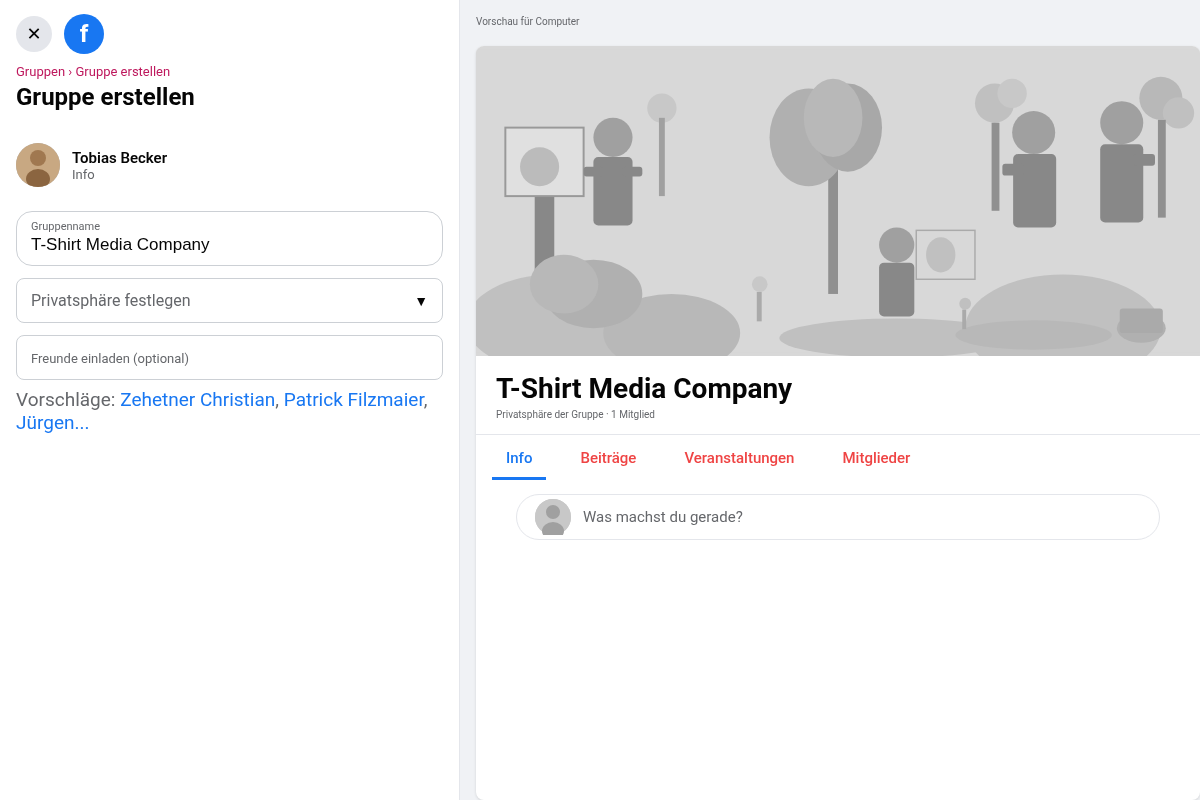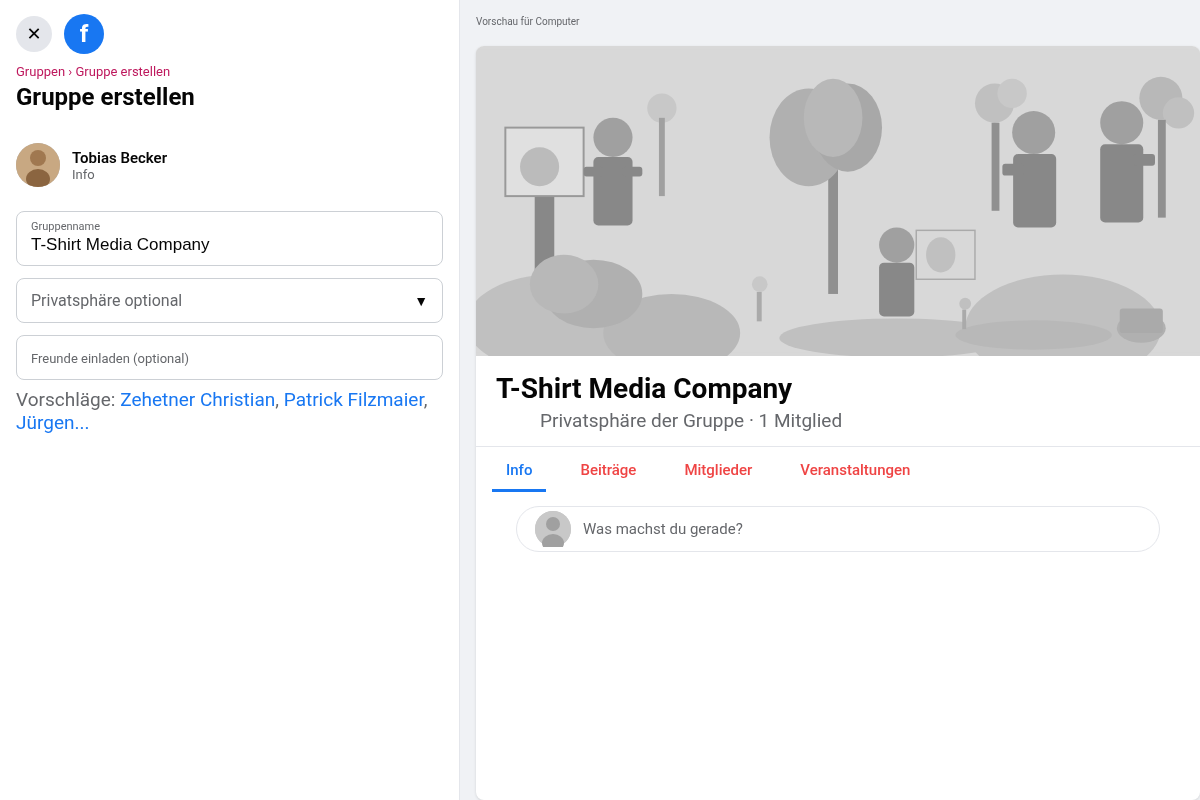--- a/index.html
+++ b/index.html
@@ -106,21 +106,21 @@
 
     .form-area {
       padding: 8px 16px;
       display: flex;
       flex-direction: column;
       gap: 12px;
     }
 
     .input-group {
       border: 1.5px solid #ccd0d5;
-      border-radius: 8px;
+      border-radius: 16px;
       padding: 8px 14px 10px 14px;
       background: #fff;
     }
 
     .input-label {
       font-size: 11px;
       color: #65676b;
       margin-bottom: 2px;
       display: block;
     }
@@ -219,24 +219,23 @@
     }
 
     .group-title {
       font-size: 28px;
       font-weight: 700;
       color: #050505;
       margin-bottom: 4px;
     }
 
     .group-meta {
-      font-size: 19px;
+      font-size: 10px;
       color: #65676b;
       margin-bottom: 14px;
-      margin-left: 44px;
     }
 
     .group-tabs-divider {
       height: 1px;
       background: #e4e6eb;
       margin: 0 -20px;
     }
 
     .group-tabs {
       display: flex;
@@ -323,21 +322,21 @@
     </div>
   </div>
 
   <div class="form-area">
     <div class="input-group">
       <label class="input-label">Gruppenname</label>
       <input class="input-field" type="text" value="T-Shirt Media Company" style="">
     </div>
 
     <div class="select-group">
-      <span class="select-label">Privatsphäre optional</span>
+      <span class="select-label">Privatsphäre festlegen</span>
       <span class="chevron-down">▼</span>
     </div>
 
     <div class="invite-group">
       <span class="invite-label">Freunde einladen (optional)</span>
     </div>
   </div>
 
   <div class="suggestions">
     <span>Vorschläge: </span><a>Zehetner Christian</a>, <a>Patrick Filzmaier</a>, <a>Jürgen...</a>
@@ -416,22 +415,22 @@
 
     <div class="group-info-section">
       <div class="group-title">T-Shirt Media Company</div>
       <div class="group-meta">Privatsphäre der Gruppe · 1 Mitglied</div>
 
       <div class="group-tabs-divider"></div>
 
       <div class="group-tabs">
         <div class="group-tab active">Info</div>
         <div class="group-tab">Beiträge</div>
+        <div class="group-tab">Veranstaltungen</div>
         <div class="group-tab">Mitglieder</div>
-        <div class="group-tab">Veranstaltungen</div>
       </div>
 
       <div class="post-box">
         <div class="post-avatar">
           <svg width="36" height="36" viewBox="0 0 36 36">
             <circle cx="18" cy="18" r="18" fill="#c8c8c8"></circle>
             <circle cx="18" cy="13" r="7" fill="#a0a0a0"></circle>
             <ellipse cx="18" cy="32" rx="11" ry="9" fill="#a0a0a0"></ellipse>
           </svg>
         </div>

